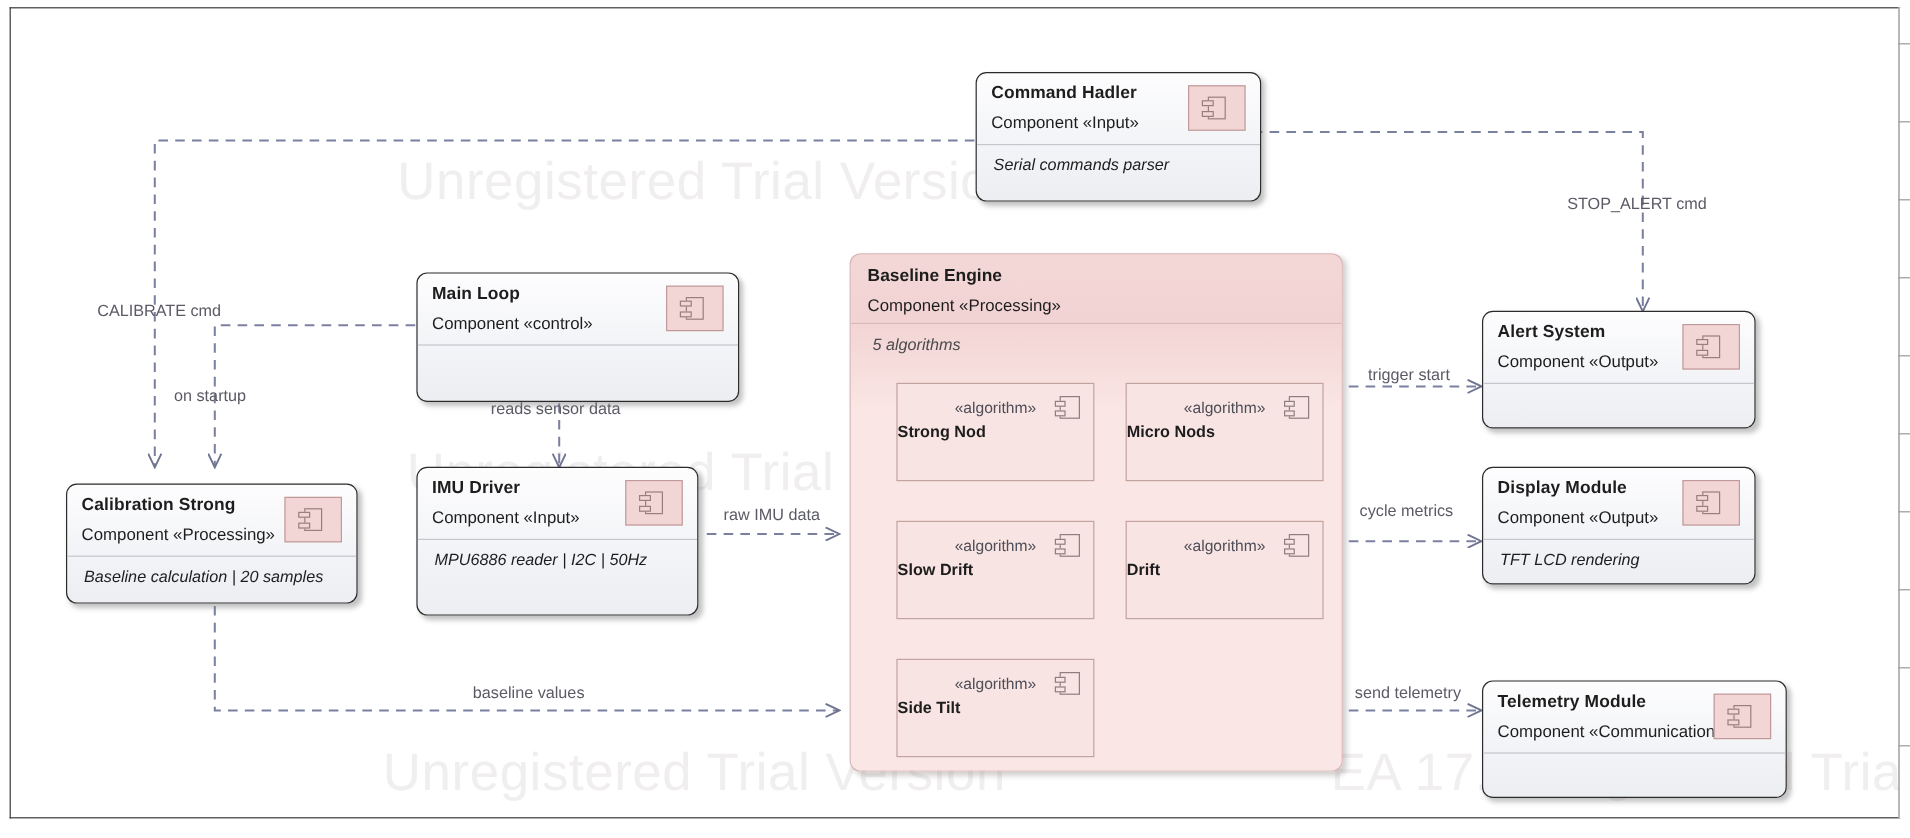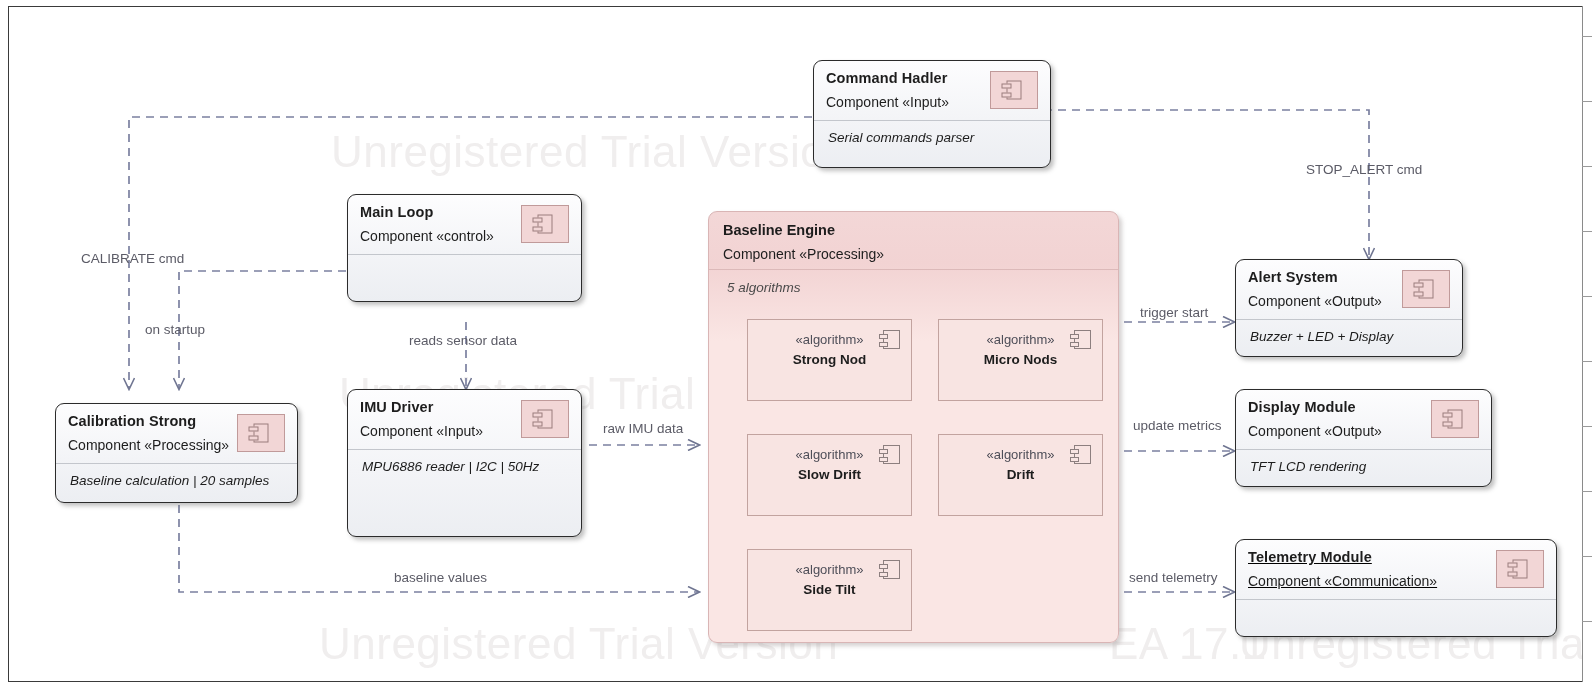--- a/index.html
+++ b/index.html
@@ -111,21 +111,21 @@
     border: 1px solid #c2a39f;
     background: #f8e4e2;
   }
   .algo-stereo {
     position: absolute; left: 0; right: 0; top: 12px;
     text-align: center;
     font-size: 13px; color: #4e4e58;
   }
   .algo-name {
     position: absolute; left: 0; right: 0; top: 32px;
-    text-align: center;
+    text-align: left;
     font-size: 13.5px; font-weight: bold; color: #1d1d1d;
   }
   .algo-icon {
     position: absolute; right: 11px; top: 10px;
     width: 17px; height: 19px;
     border: 1.2px solid #8d7f7f;
   }
   .algo-icon i {
     position: absolute; left: -5px; width: 9px; height: 4.5px;
     border: 1.2px solid #8d7f7f; background: #f8e4e2;
@@ -170,21 +170,21 @@
     </g>
   </svg>
 
   <div class="edge-label" style="left:72px; top:244px;">CALIBRATE cmd</div>
   <div class="edge-label" style="left:136px; top:315px;">on startup</div>
   <div class="edge-label" style="left:400px; top:326px;">reads sensor data</div>
   <div class="edge-label" style="left:594px; top:414px;">raw IMU data</div>
   <div class="edge-label" style="left:385px; top:563px;">baseline values</div>
   <div class="edge-label" style="left:1297px; top:155px;">STOP_ALERT cmd</div>
   <div class="edge-label" style="left:1131px; top:298px;">trigger start</div>
-  <div class="edge-label" style="left:1124px; top:411px;">update metrics</div>
+  <div class="edge-label" style="left:1124px; top:411px;">cycle metrics</div>
   <div class="edge-label" style="left:1120px; top:563px;">send telemetry</div>
 
   <div id="detection-engine" style="left:699px; top:204px; width:411px; height:432px;">
     <div style="padding:10px 14px 0 14px;">
       <div class="de-title">Baseline Engine</div>
       <div class="de-sub">Component «Processing»</div>
     </div>
     <div class="de-divider" style="margin:7px 0 0 0;"></div>
     <div style="padding:10px 0 0 18px;">
       <div class="de-count">5 algorithms</div>
@@ -244,21 +244,21 @@
           </div>
         </div>
       </div>
     </div>
     <div class="comp-divider"></div>
     <div class="comp-body">
       <div class="comp-detail">Serial commands parser</div>
     </div>
   </div>
 
-  <div class="component" style="left:338px; top:187px; width:235px; height:108px;">
+  <div class="component" style="left:338px; top:220px; width:269px; height:108px;">
     <div class="comp-head">
       <div class="comp-title">Main Loop</div>
       <div class="comp-sub">Component «control»</div>
       <div class="uml-icon" style="right:12px; top:10px;">
         <div class="bar">
           <div style="position:relative;width:15px;height:19px;border:1.3px solid #9a7d7d;">
             <div style="position:absolute;left:-6px;top:2px;width:10px;height:5px;border:1.3px solid #9a7d7d;background:#f2d6d6;"></div>
             <div style="position:absolute;left:-6px;top:11px;width:10px;height:5px;border:1.3px solid #9a7d7d;background:#f2d6d6;"></div>
           </div>
         </div>
@@ -279,21 +279,21 @@
           </div>
         </div>
       </div>
     </div>
     <div class="comp-divider"></div>
     <div class="comp-body">
       <div class="comp-detail">Baseline calculation  |  20 samples</div>
     </div>
   </div>
 
-  <div class="component" style="left:338px; top:382px; width:235px; height:148px;">
+  <div class="component" style="left:338px; top:382px; width:235px; height:124px;">
     <div class="comp-head">
       <div class="comp-title">IMU Driver</div>
       <div class="comp-sub">Component «Input»</div>
       <div class="uml-icon" style="right:12px; top:10px;">
         <div class="bar">
           <div style="position:relative;width:15px;height:19px;border:1.3px solid #9a7d7d;">
             <div style="position:absolute;left:-6px;top:2px;width:10px;height:5px;border:1.3px solid #9a7d7d;background:#f2d6d6;"></div>
             <div style="position:absolute;left:-6px;top:11px;width:10px;height:5px;border:1.3px solid #9a7d7d;background:#f2d6d6;"></div>
           </div>
         </div>
@@ -312,45 +312,42 @@
       <div class="uml-icon" style="right:12px; top:10px;">
         <div class="bar">
           <div style="position:relative;width:15px;height:19px;border:1.3px solid #9a7d7d;">
             <div style="position:absolute;left:-6px;top:2px;width:10px;height:5px;border:1.3px solid #9a7d7d;background:#f2d6d6;"></div>
             <div style="position:absolute;left:-6px;top:11px;width:10px;height:5px;border:1.3px solid #9a7d7d;background:#f2d6d6;"></div>
           </div>
         </div>
       </div>
     </div>
     <div class="comp-divider"></div>
-    <div class="comp-body">
-      <div class="comp-detail">Buzzer + LED + Display</div>
-    </div>
-  </div>
-
-  <div class="component" style="left:1226px; top:382px; width:257px; height:98px;">
+  </div>
+
+  <div class="component" style="left:1226px; top:382px; width:228px; height:98px;">
     <div class="comp-head">
       <div class="comp-title">Display Module</div>
       <div class="comp-sub">Component «Output»</div>
       <div class="uml-icon" style="right:12px; top:10px;">
         <div class="bar">
           <div style="position:relative;width:15px;height:19px;border:1.3px solid #9a7d7d;">
             <div style="position:absolute;left:-6px;top:2px;width:10px;height:5px;border:1.3px solid #9a7d7d;background:#f2d6d6;"></div>
             <div style="position:absolute;left:-6px;top:11px;width:10px;height:5px;border:1.3px solid #9a7d7d;background:#f2d6d6;"></div>
           </div>
         </div>
       </div>
     </div>
     <div class="comp-divider"></div>
     <div class="comp-body">
       <div class="comp-detail">TFT LCD rendering</div>
     </div>
   </div>
 
-  <div class="component" style="left:1226px; top:532px; width:322px; height:98px;text-decoration:underline;">
+  <div class="component" style="left:1226px; top:560px; width:254px; height:98px;">
     <div class="comp-head">
       <div class="comp-title">Telemetry Module</div>
       <div class="comp-sub">Component «Communication»</div>
       <div class="uml-icon" style="right:12px; top:10px;">
         <div class="bar">
           <div style="position:relative;width:15px;height:19px;border:1.3px solid #9a7d7d;">
             <div style="position:absolute;left:-6px;top:2px;width:10px;height:5px;border:1.3px solid #9a7d7d;background:#f2d6d6;"></div>
             <div style="position:absolute;left:-6px;top:11px;width:10px;height:5px;border:1.3px solid #9a7d7d;background:#f2d6d6;"></div>
           </div>
         </div>

